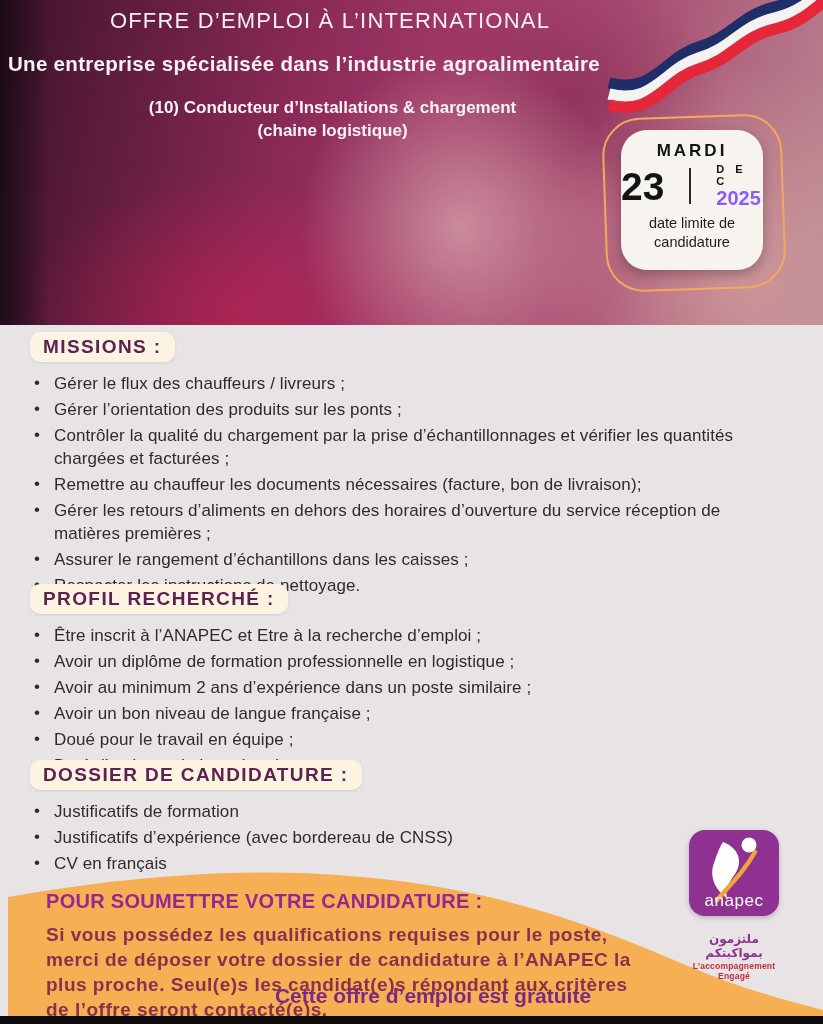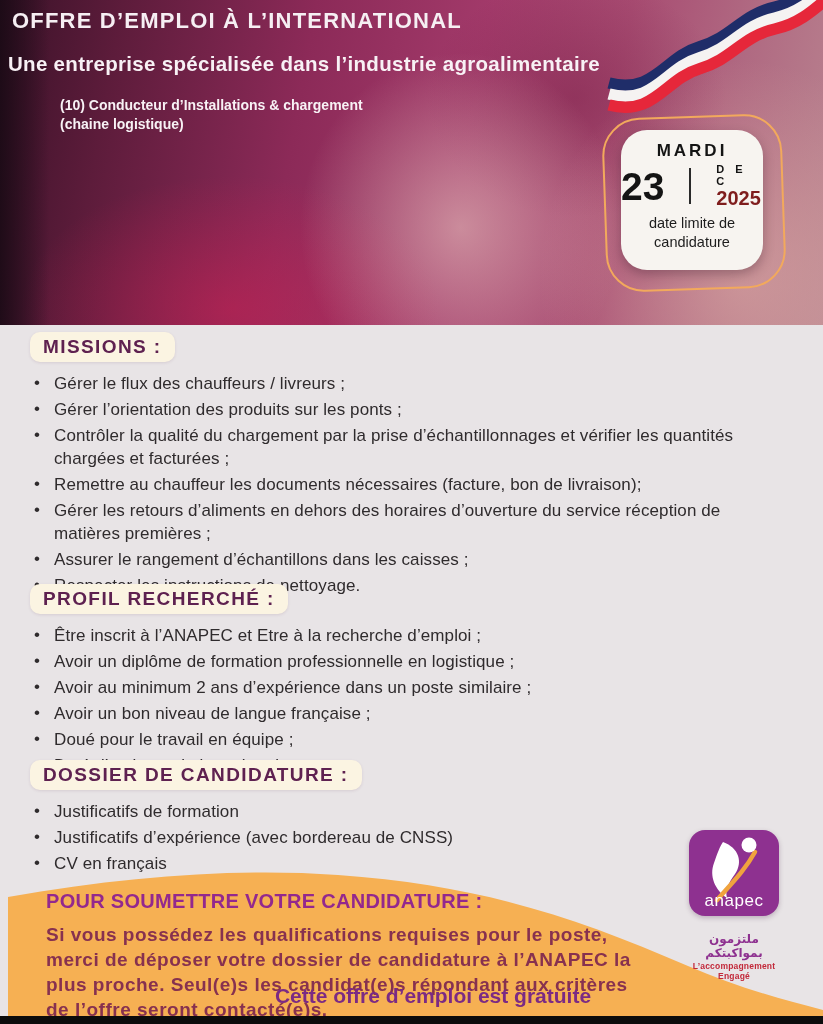--- a/index.html
+++ b/index.html
@@ -8,47 +8,47 @@
 
   
   .hero{position:absolute;left:0;top:0;width:823px;height:325px;
     background:
       linear-gradient(90deg, rgba(24,10,20,.85) 0%, rgba(24,10,20,0) 6%),
       radial-gradient(230px 250px at 56% 70%, rgba(236,206,196,.55), rgba(236,206,196,0) 70%),
       radial-gradient(280px 300px at 90% 85%, rgba(224,178,168,.55), rgba(224,178,168,0) 72%),
       radial-gradient(300px 190px at 28% 95%, rgba(208,32,84,.5), rgba(208,32,84,0) 70%),
       radial-gradient(200px 160px at 70% 30%, rgba(120,30,70,.45), rgba(120,30,70,0) 75%),
       linear-gradient(100deg,#3a1228 0%,#5d1c3b 14%,#8c2a58 36%,#a23a6a 56%,#a84c72 72%,#b06a82 86%,#b98490 100%);}
-  .hero-title{position:absolute;left:0;top:8px;width:660px;text-align:left;
-    color:#f6eff3;font-size:22px;font-weight:bold;letter-spacing:1.2px;margin-left:12px;}
+  .hero-title{position:absolute;left:0;top:8px;width:660px;text-align:center;
+    color:#f6eff3;font-size:22px;font-weight:normal;letter-spacing:1.2px;}
   .hero-subtitle{position:absolute;left:8px;top:52px;width:700px;
     color:#f8f1f5;font-size:20.5px;font-weight:bold;letter-spacing:.3px;}
-  .job-title{position:absolute;left:60px;top:96px;width:545px;text-align:left;
-    color:#f8f2f5;font-size:14px;font-weight:bold;line-height:1.38;}
+  .job-title{position:absolute;left:60px;top:96px;width:545px;text-align:center;
+    color:#f8f2f5;font-size:17px;font-weight:bold;line-height:1.38;}
   .hero-details{position:absolute;left:34px;top:168px;width:500px;margin:0;padding:0;
     list-style:none;color:#f5edf1;font-size:18.5px;line-height:1.52;letter-spacing:.2px;}
   .hero-details li{position:relative;padding-left:23px;}
   .hero-details li::before{content:"•";position:absolute;left:2px;top:-1px;}
 
   
   .ribbon{position:absolute;right:-6px;top:-8px;}
 
   
   .deadline-outline{position:absolute;left:604px;top:116px;width:176px;height:170px;
     border:2px solid #f2a95c;border-radius:38px;transform:rotate(-2deg);}
   .deadline-card{position:absolute;left:621px;top:130px;width:142px;height:140px;
     background:#f7f4f0;border-radius:26px;box-shadow:0 5px 12px rgba(40,10,30,.3);
     display:flex;flex-direction:column;align-items:center;}
   .d-day-name{margin-top:11px;font-weight:bold;font-size:17px;letter-spacing:3px;color:#141414;}
   .d-row{display:flex;align-items:center;gap:25px;margin-top:2px;}
   .d-day{font-size:39px;font-weight:bold;color:#141414;line-height:1;}
   .d-sep{width:2px;height:36px;background:#2a2a2a;}
   .d-col{display:flex;flex-direction:column;align-items:flex-start;}
   .d-month{font-size:11px;font-weight:bold;letter-spacing:4px;color:#141414;}
-  .d-year{font-size:20px;font-weight:bold;color:#7f1d1d;line-height:1.1;}
+  .d-year{font-size:20px;font-weight:bold;color:#8b5cf6;line-height:1.1;}
   .d-note{text-align:center;font-size:14.5px;color:#1d1d1d;line-height:1.3;margin-top:5px;}
 
   
   .section{position:absolute;left:30px;width:760px;}
   .sec-missions{top:332px;}
   .sec-profil{top:584px;}
   .sec-dossier{top:760px;}
   .pill{display:inline-block;background:#fbf4e2;border-radius:10px;padding:4px 13px;
     color:#5e2150;font-size:19px;font-weight:bold;letter-spacing:1.4px;
     box-shadow:0 1px 3px rgba(90,40,70,.12);}

